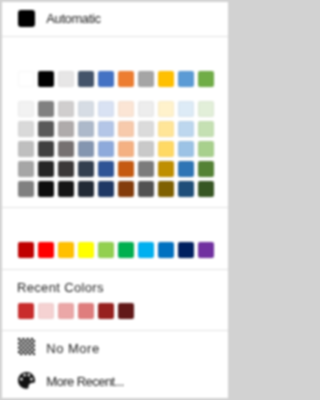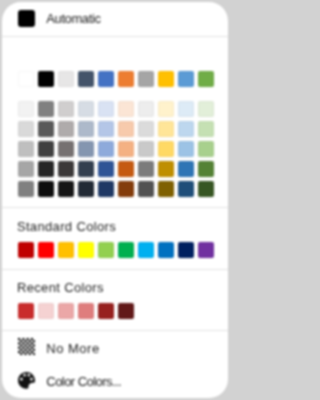--- a/index.html
+++ b/index.html
@@ -4,21 +4,21 @@
 <style>
   html,body{margin:0;padding:0;}
   body{
     width:230px;height:400px;background:#d2d2d2;
     font-family:"Liberation Sans",sans-serif;
     overflow:hidden;
     -webkit-font-smoothing:antialiased;
   }
   #menu{
     position:absolute;left:2px;top:2px;width:226px;height:396px;
-    background:#ffffff;box-sizing:border-box;filter:blur(0.8px);border-radius:19px;
+    background:#ffffff;box-sizing:border-box;filter:blur(0.8px);
   }
   .txt{position:absolute;white-space:nowrap;color:#1c1c1c;font-size:13px;line-height:13px;}
   .hdr{left:14.9px;letter-spacing:0.35px;}
   .item-lbl{left:44.3px;}
   .sep{position:absolute;left:0;width:226px;height:1px;background:#e2e2e2;}
   .grid{position:absolute;left:15.7px;}
   .cell{position:absolute;width:16px;height:16px;border-radius:2px;box-sizing:border-box;border:1px solid rgba(0,0,0,0.035);}
 </style>
 </head>
 <body>
@@ -90,21 +90,20 @@
       <div class="cell" style="left: 180px; top: 0px; background: rgb(112, 173, 71);"></div>
       <div class="cell" style="left: 180px; top: 30.8px; background: rgb(226, 239, 217);"></div>
       <div class="cell" style="left: 180px; top: 50.8px; background: rgb(197, 224, 179);"></div>
       <div class="cell" style="left: 180px; top: 70.8px; background: rgb(168, 208, 141);"></div>
       <div class="cell" style="left: 180px; top: 90.8px; background: rgb(84, 130, 53);"></div>
       <div class="cell" style="left: 180px; top: 110.8px; background: rgb(55, 86, 35);"></div>
     </div>
 
   <div class="sep" style="top:205px"></div>
 
-  <div class="txt hdr" style="top:218px">Standard Colors</div>
   <div class="grid" id="standard-grid" style="top:240.3px;width:196px;height:16px">
       <div class="cell" style="left: 0px; top: 0px; background: rgb(192, 0, 0);"></div>
       <div class="cell" style="left: 20px; top: 0px; background: rgb(255, 0, 0);"></div>
       <div class="cell" style="left: 40px; top: 0px; background: rgb(255, 192, 0);"></div>
       <div class="cell" style="left: 60px; top: 0px; background: rgb(255, 255, 0);"></div>
       <div class="cell" style="left: 80px; top: 0px; background: rgb(146, 208, 80);"></div>
       <div class="cell" style="left: 100px; top: 0px; background: rgb(0, 176, 80);"></div>
       <div class="cell" style="left: 120px; top: 0px; background: rgb(0, 176, 240);"></div>
       <div class="cell" style="left: 140px; top: 0px; background: rgb(0, 112, 192);"></div>
       <div class="cell" style="left: 160px; top: 0px; background: rgb(0, 32, 96);"></div>
@@ -170,16 +169,16 @@
   <div class="row" style="position:absolute;left:0;top:368px;width:226px;height:28px">
     <div style="position:absolute;left:15.7px;top:2.1px;width:17.4px;height:17.2px">
       <svg width="17.4" height="17.2" viewBox="0 0 17.4 17.2">
         <path id="palette-path" fill="#111111" d="M17.05 9.1C17.15 4.2 13.35 0.1 8.5 0.1 3.75 0.1 0 4.05 0 8.6c0 3.35 1.9 6.25 4.9 7.5 1.2 0.65 2.7 0.85 4.1 0.7 1.1-0.15 1.55-0.8 1.5-1.9-0.05-1.35 0.5-2.45 1.5-3.15 1.05-0.75 2.1-0.85 3.2-1 1.15-0.15 1.8-0.65 1.85-1.65z"></path>
         <circle cx="6.6" cy="3.1" r="1.32" fill="#fff"></circle>
         <circle cx="10.9" cy="3.1" r="1.32" fill="#fff"></circle>
         <circle cx="3.4" cy="7.15" r="1.32" fill="#fff"></circle>
         <circle cx="13.45" cy="7.15" r="1.32" fill="#fff"></circle>
       </svg>
     </div>
-    <div class="txt item-lbl" style="top:4.9px;letter-spacing:-0.55px">Color Colors...</div>
+    <div class="txt item-lbl" style="top:4.9px;letter-spacing:-0.55px">More Recent...</div>
   </div>
 
 </div>
 
 </body></html>

